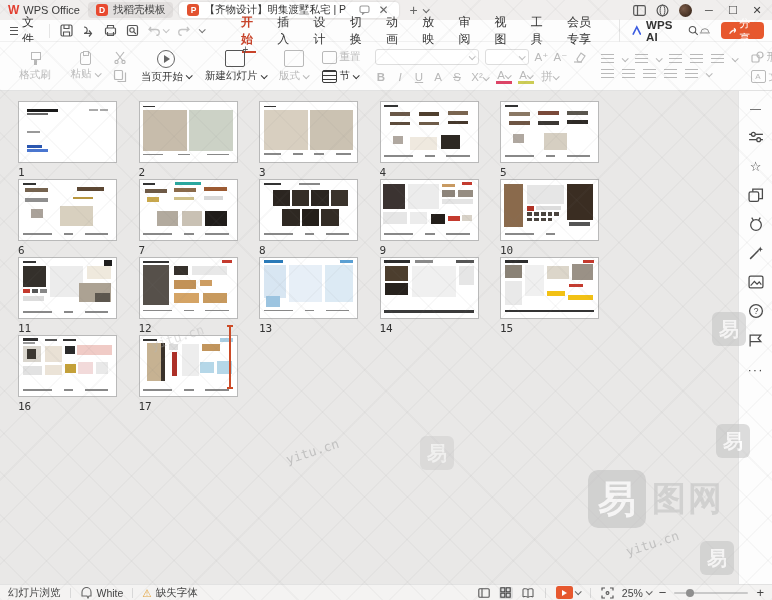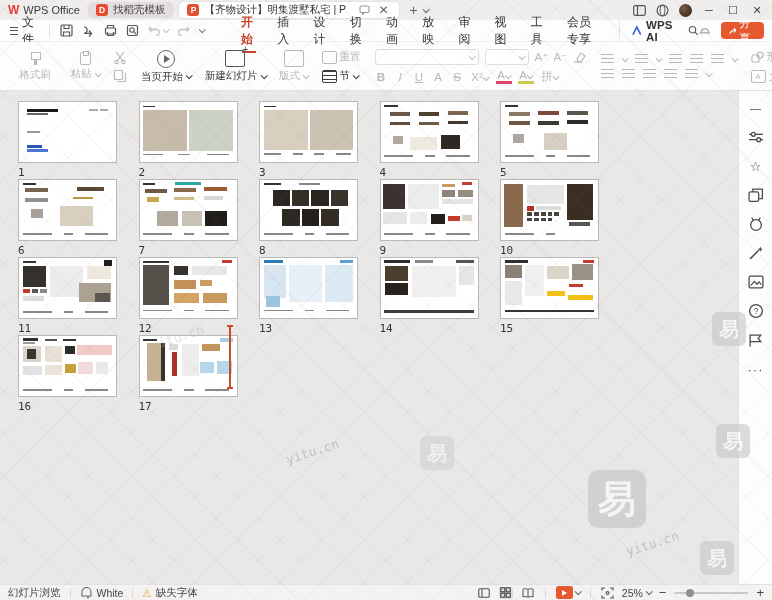--- a/index.html
+++ b/index.html
@@ -755,17 +755,18 @@
   <div class="wm-box sm" style="left:700px;top:541px;">
       <span>易</span>
     </div>
   <div class="wm-box sm" style="left:420px;top:436px;opacity:.35;">
       <span>易</span>
     </div>
   <div class="wm-big" style="left:588px;top:470px;">
     <span class="wm-box2">
         <span>易</span>
       </span>
+    <span class="wm-txt">图网</span>
   </div>
   <span class="wm-site" style="left:285px;top:444px;">yitu.cn</span>
   <span class="wm-site" style="left:625px;top:536px;">yitu.cn</span>
   <span class="wm-site" style="left:150px;top:330px;opacity:.4;">yitu.cn</span>
 </div>
 
 </body></html>

